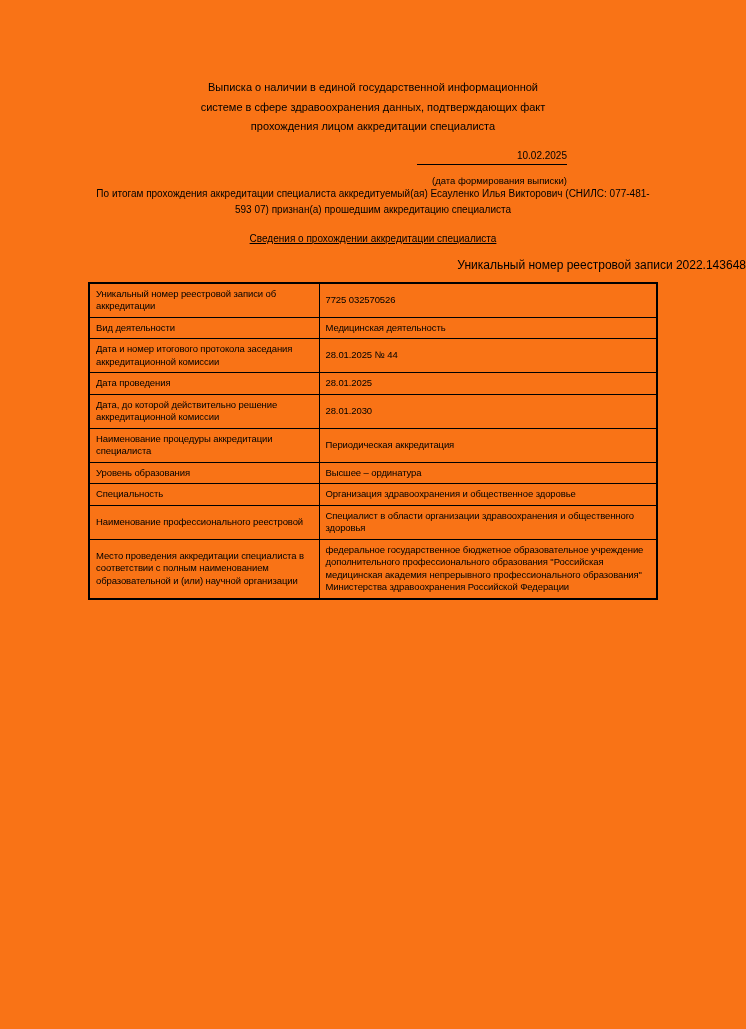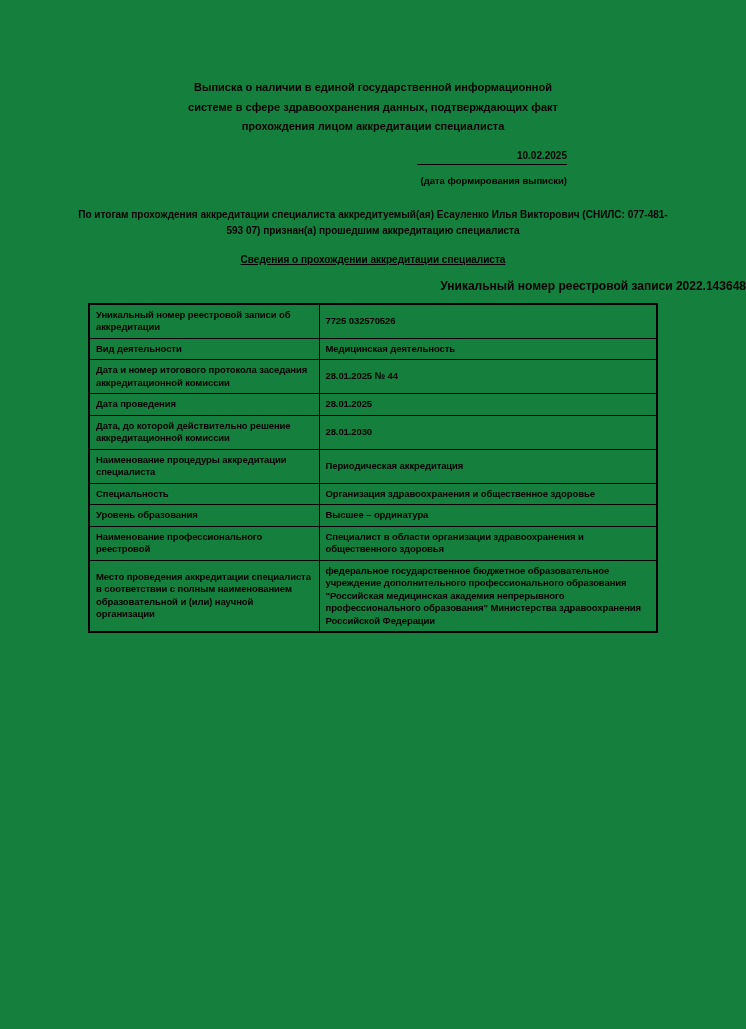--- a/index.html
+++ b/index.html
@@ -4,24 +4,24 @@
 <style>
   html, body {
     margin: 0;
     padding: 0;
     background: #ffffff;
   }
   .page {
     position: relative;
     width: 746px;
     height: 1029px;
-    background: #15803d;
+    background: #f97316;
     color: #000000;
     font-family: "Liberation Sans", sans-serif;
-    font-weight: bold;
+    font-weight: normal;
     overflow: hidden;
   }
   .title {
     padding-top: 78px;
     text-align: center;
     font-size: 11px;
     line-height: 19.5px;
   }
   .title-line { white-space: nowrap; }
 
@@ -39,21 +39,20 @@
   }
   .date-caption {
     display: block;
     padding-top: 10px;
     font-size: 9.5px;
     line-height: 11px;
     white-space: nowrap;
   }
 
   .intro {
-    margin-top: 21px;
     text-align: center;
     font-size: 10px;
     line-height: 16px;
   }
   .intro-line { white-space: nowrap; }
 
   .section-heading {
     margin-top: 14px;
     text-align: center;
     font-size: 10px;
@@ -134,26 +133,26 @@
       </tr>
       <tr>
         <td>Дата, до которой действительно решение аккредитационной комиссии</td>
         <td>28.01.2030</td>
       </tr>
       <tr>
         <td>Наименование процедуры аккредитации специалиста</td>
         <td>Периодическая аккредитация</td>
       </tr>
       <tr>
+        <td>Уровень образования</td>
+        <td>Высшее – ординатура</td>
+      </tr>
+      <tr>
         <td>Специальность</td>
         <td>Организация здравоохранения и общественное здоровье</td>
-      </tr>
-      <tr>
-        <td>Уровень образования</td>
-        <td>Высшее – ординатура</td>
       </tr>
       <tr>
         <td>Наименование профессионального реестровой</td>
         <td>Специалист в области организации здравоохранения и общественного здоровья</td>
       </tr>
       <tr>
         <td>Место проведения аккредитации специалиста в соответствии с полным наименованием образовательной и (или) научной организации</td>
         <td>федеральное государственное бюджетное образовательное учреждение дополнительного профессионального образования "Российская медицинская академия непрерывного профессионального образования" Министерства здравоохранения Российской Федерации</td>
       </tr>
     </tbody>

